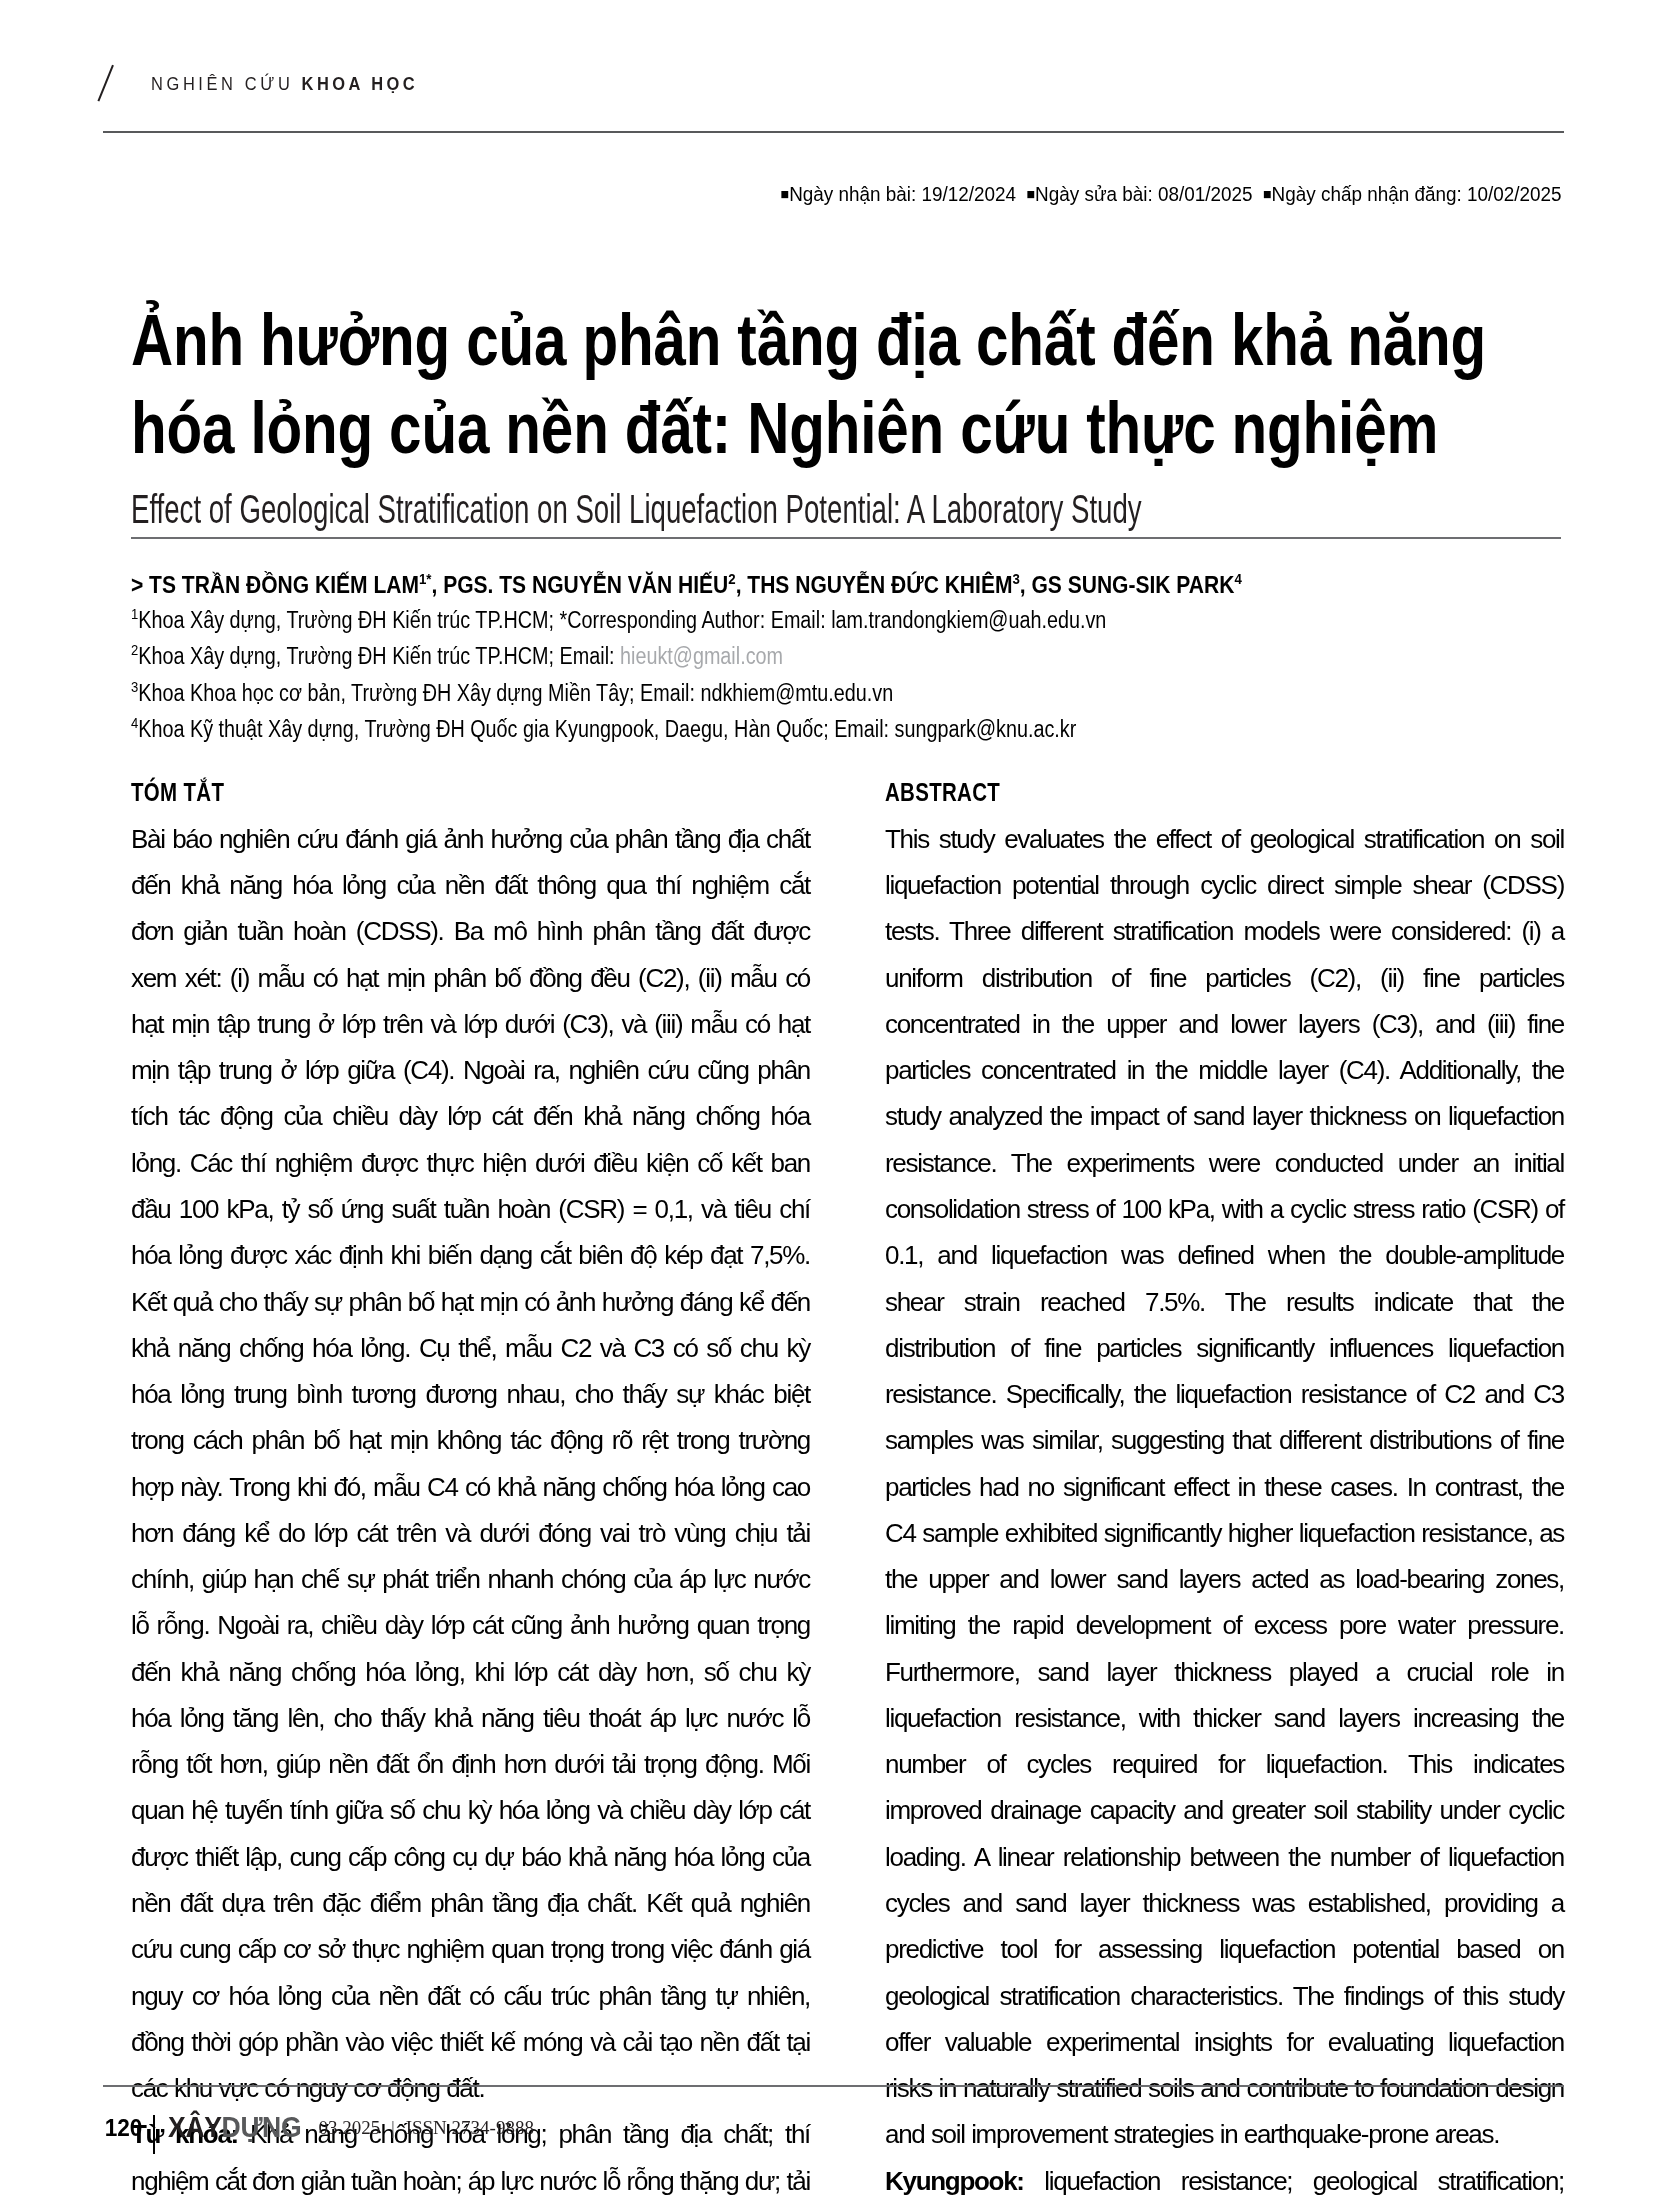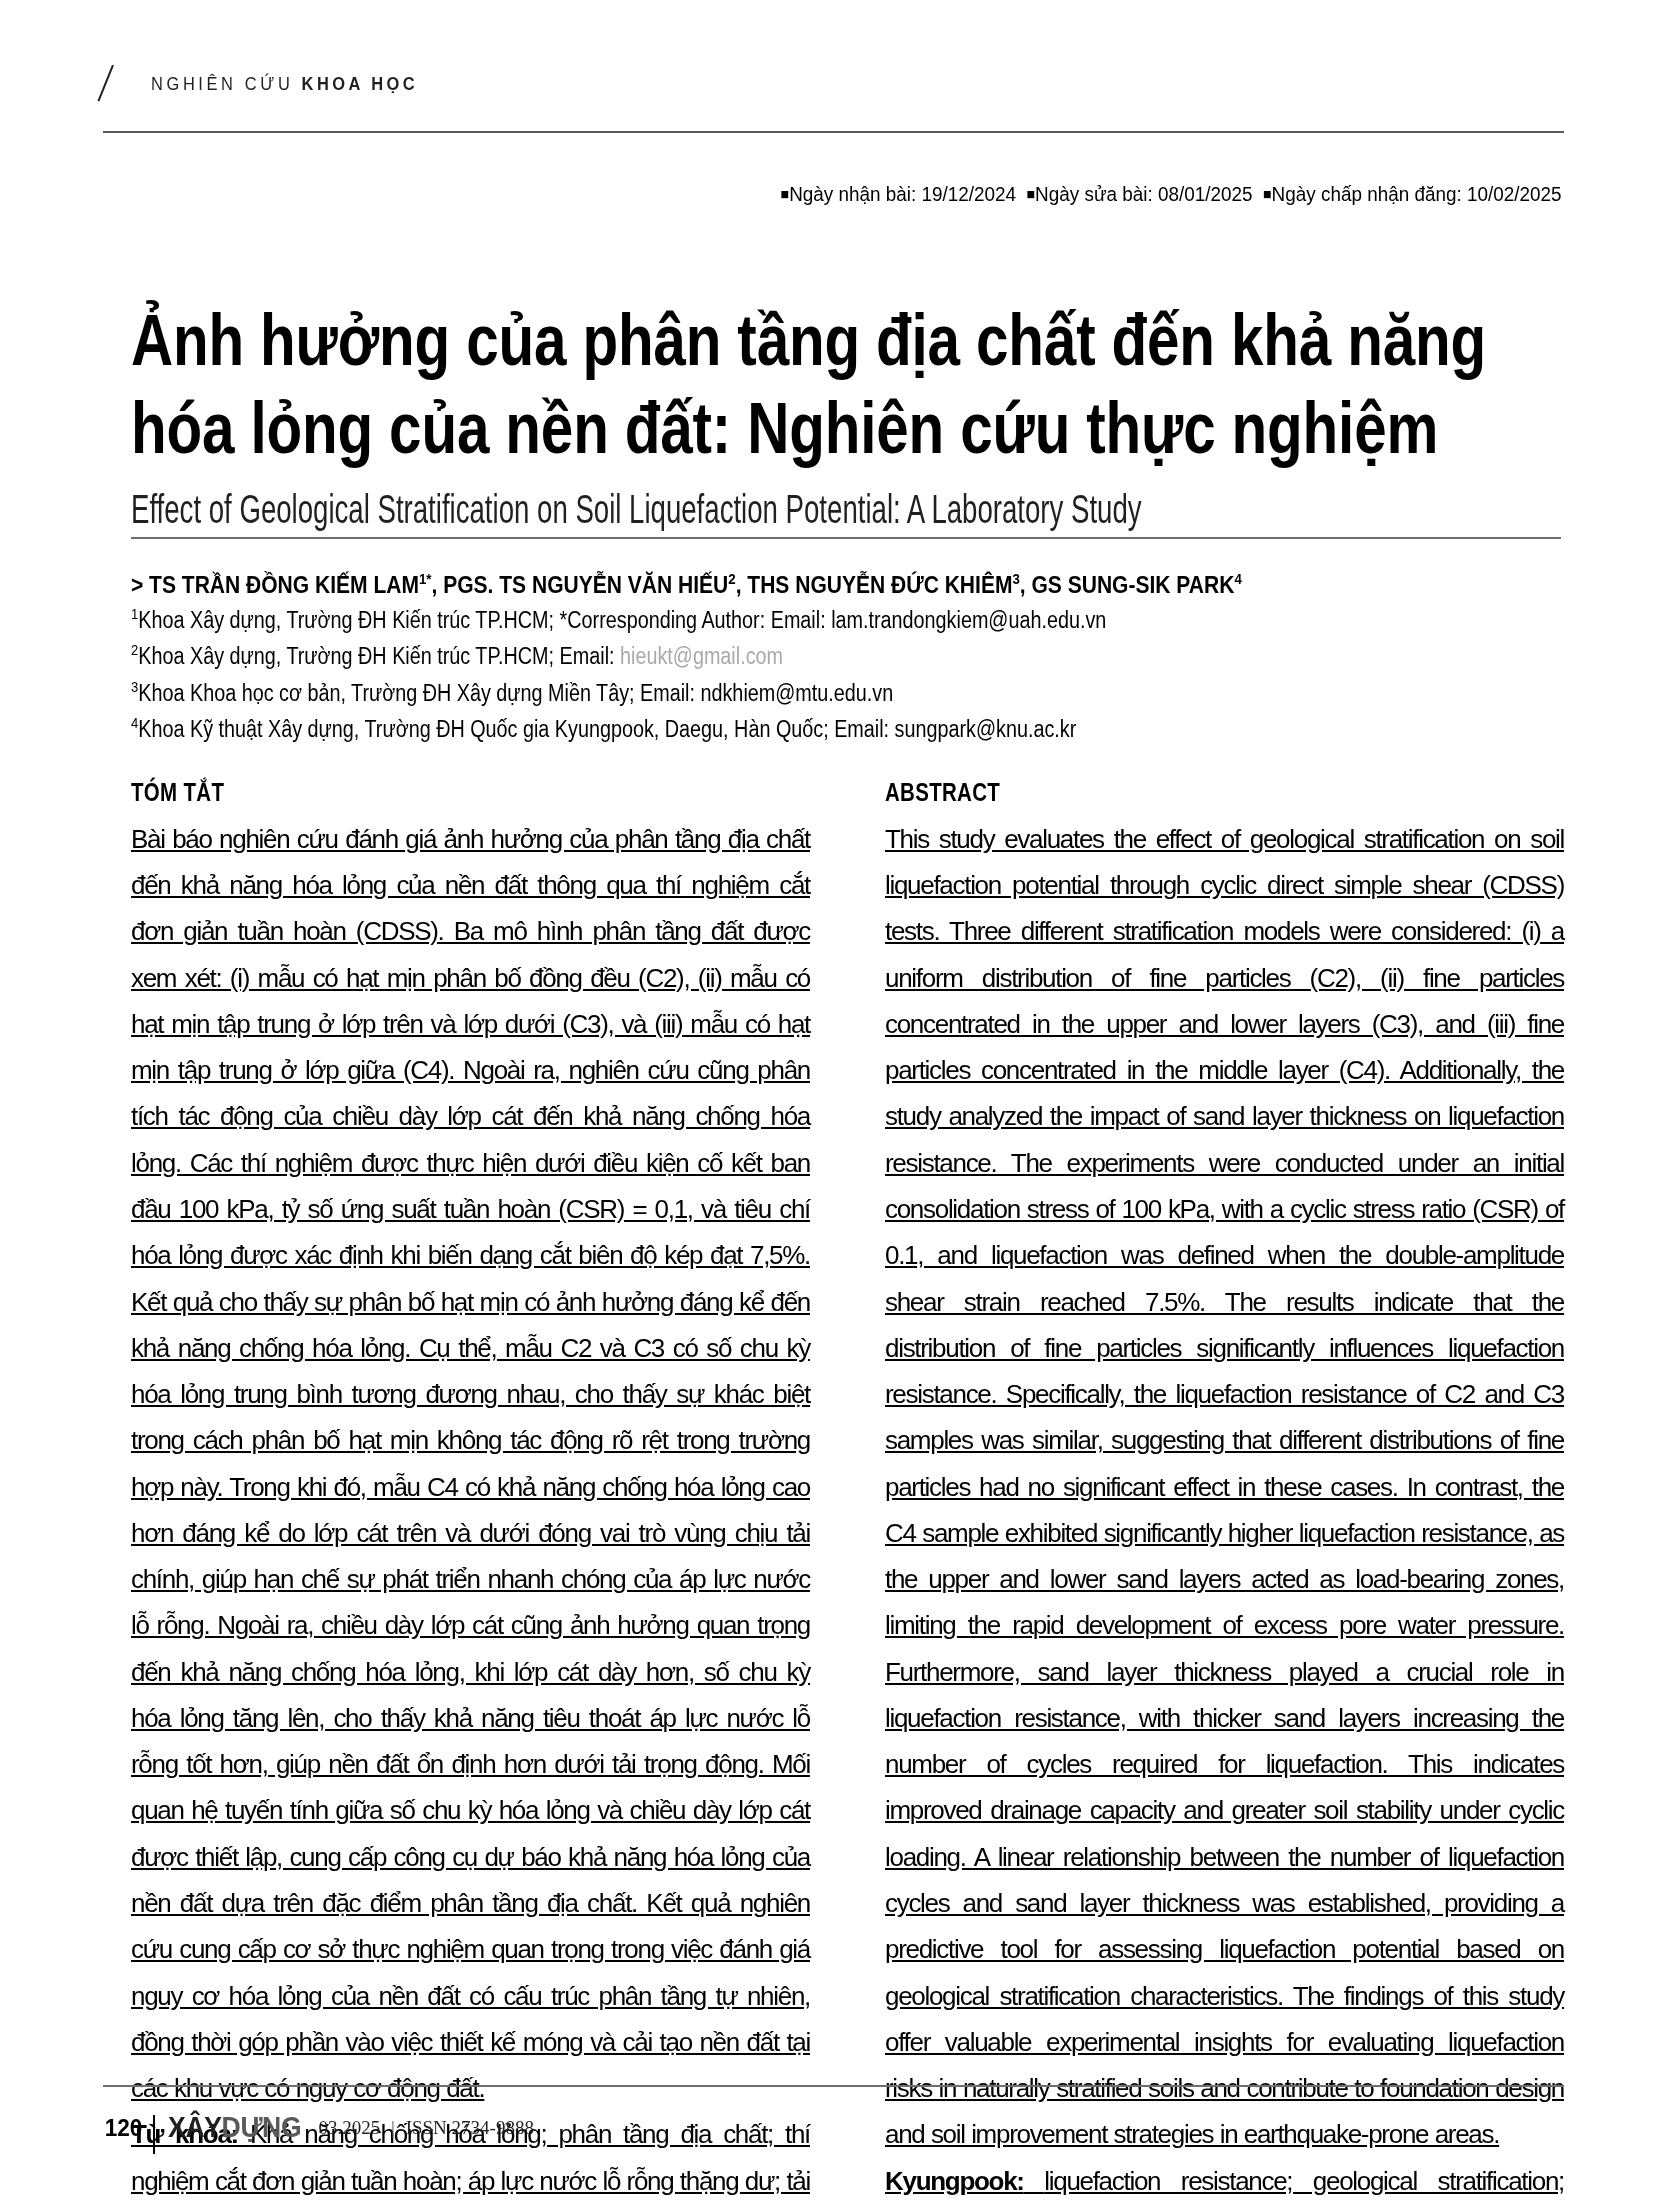--- a/index.html
+++ b/index.html
@@ -173,21 +173,21 @@
   .col-body {
     font-size: 26px;
     line-height: 1.78;
     text-align: justify;
     text-justify: inter-word;
     color: #000;
     font-stretch: condensed;
     letter-spacing: -1.3px;
     word-spacing: 0.5px;
   }
-  .col-body p { margin: 0; text-decoration: underline; }
+  .col-body p { margin: 0; }
   .col-body b { font-weight: 700; }
 
   
   .rule-bottom {
     position: absolute;
     left: 103px;
     top: 2085px;
     width: 1461px;
     height: 1.5px;
     background: #6d6e71;

